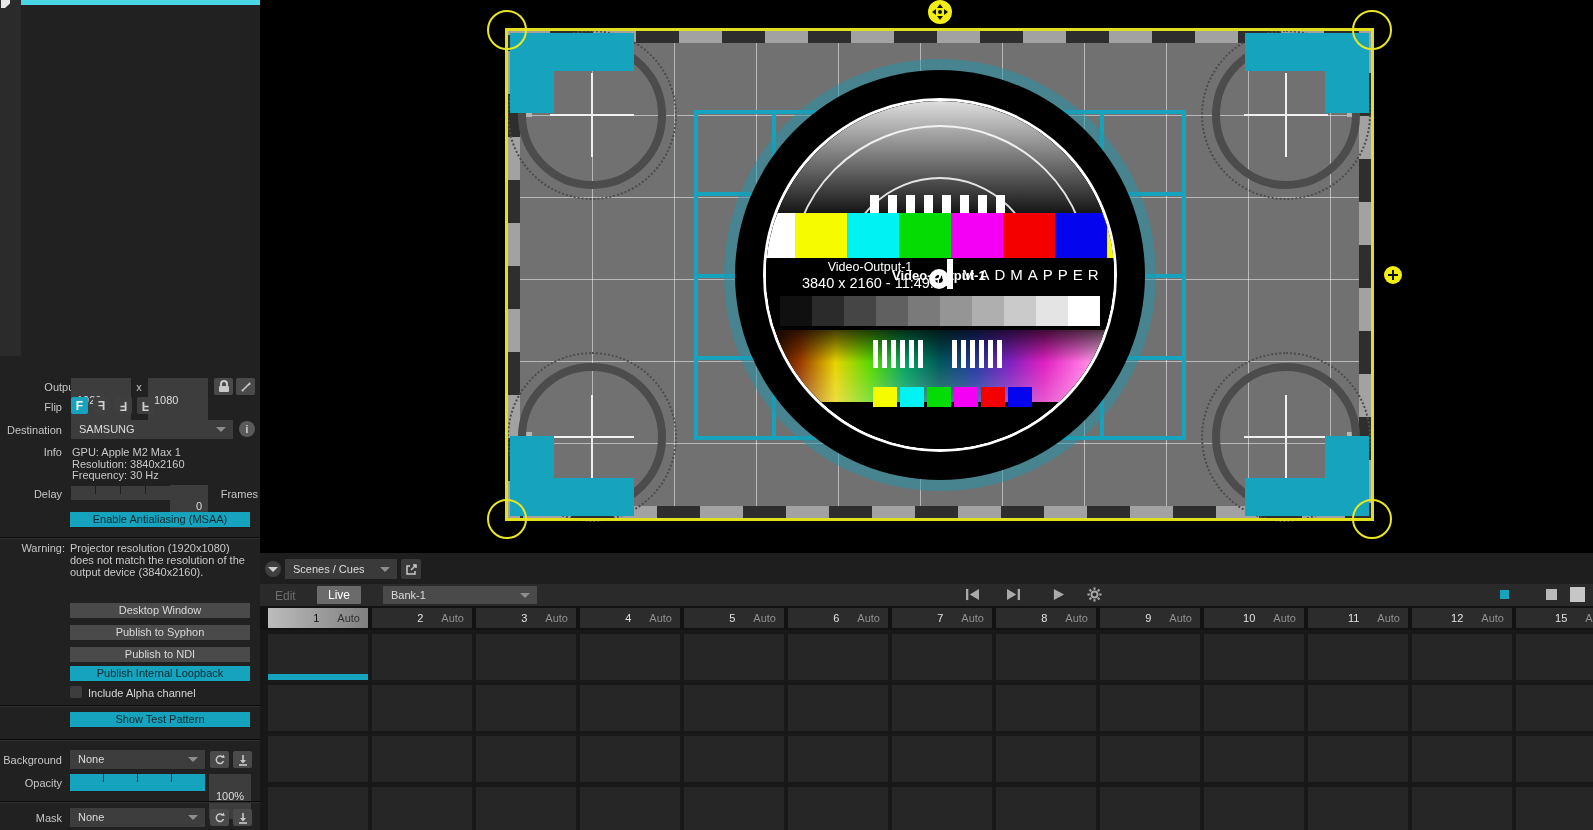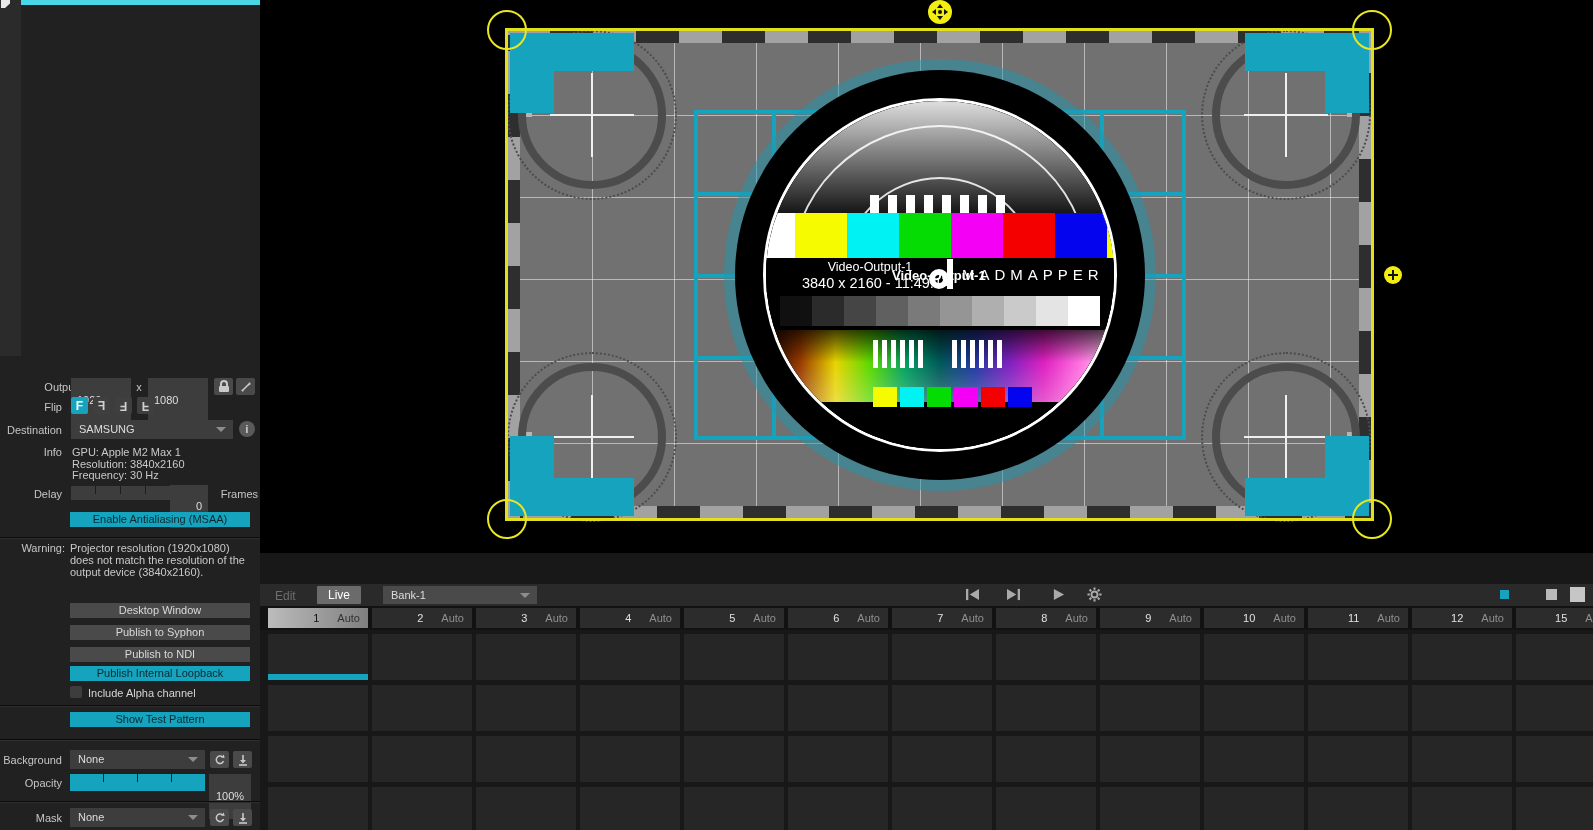--- a/index.html
+++ b/index.html
@@ -363,20 +363,35 @@
     <div class="hmove" style="left:877px;top:236px;width:18px;height:18px;">
       <svg width="12" height="12" viewBox="0 0 12 12">
         <rect x="5" y="1" width="2" height="10" fill="#111"></rect>
           <rect x="1" y="5" width="10" height="2" fill="#111"></rect>
       </svg>
     </div>
   </div>
 </div>
 
 <div id="scenes">
+  <div id="bar1">
+    <div class="circbtn" style="left:5px;top:8px;background:#3f3f3f;">
+      <span class="chev" style="position:static;border-top-color:#cfcfcf;"></span>
+    </div>
+    <div class="dd" style="left:25px;top:6px;width:112px;height:20px;background:#3a3a3a;line-height:20px;">
+      <span>Scenes / Cues</span><span class="chev" style="top:8px;"></span>
+    </div>
+    <div class="sqbtn" style="left:141px;top:6px;width:20px;height:20px;background:#3a3a3a;">
+      <svg width="13" height="13" viewBox="0 0 13 13">
+        <path d="M5 3H2v8h8V8" fill="none" stroke="#c9c9c9" stroke-width="1.5"></path>
+        <line x1="6" y1="7" x2="11" y2="2" stroke="#c9c9c9" stroke-width="1.5"></line>
+        <polyline points="8,2 11,2 11,5" fill="none" stroke="#c9c9c9" stroke-width="1.5"></polyline>
+      </svg>
+    </div>
+  </div>
 
   <div id="bar2">
     <div class="lbl" style="left:15px;top:5px;width:30px;text-align:left;color:#6e6e6e;font-size:12px;">Edit</div>
     <div class="abs" style="left:57px;top:2px;width:44px;height:18px;background:#6b6b6b;color:#fff;font-size:12px;text-align:center;line-height:18px;border-radius:1px;">Live</div>
     <div class="dd" style="left:123px;top:2px;width:154px;height:18px;background:#4a4a4a;line-height:18px;">
       <span>Bank-1</span><span class="chev" style="top:7px;"></span>
     </div>
 
     <div class="tbtn" style="left:703px;top:2px;">
       <svg width="15" height="13" viewBox="0 0 16 14">

